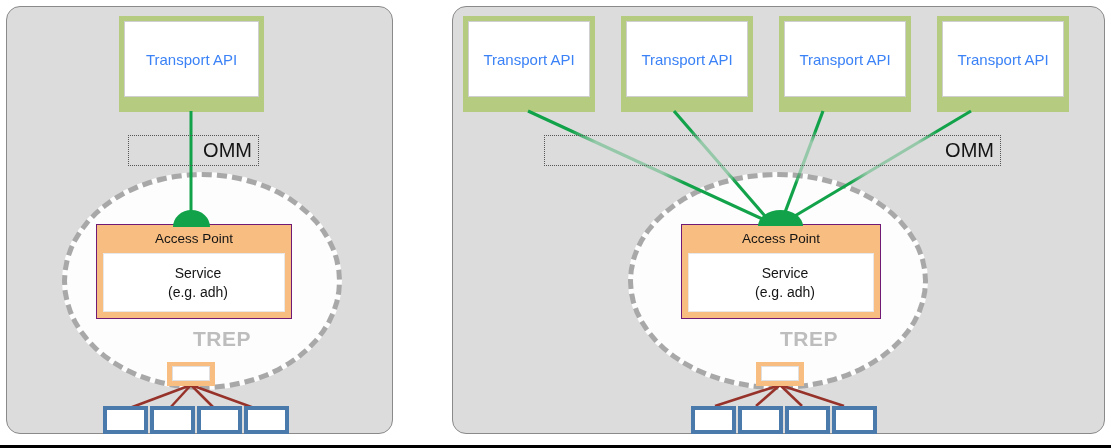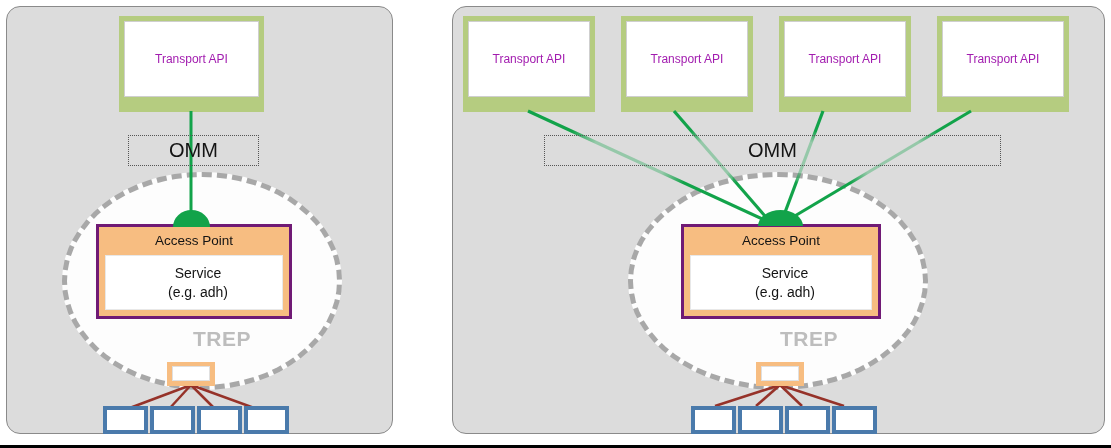--- a/index.html
+++ b/index.html
@@ -34,30 +34,30 @@
     background:#b5cc80;
     border:1px solid #b5cc80;
   }
   .transport-api .inner{
     position:absolute;
     left:4px; right:4px; top:4px;
     height:74px;
     background:#ffffff;
     border:1px solid #cfcfcf;
     display:flex;align-items:center;justify-content:center;
-    font-size:12px;color:#a21caf;
+    font-size:15px;color:#3b82f6;
     white-space:nowrap;
   }
 
   
   .omm-band{
     position:absolute;
     box-sizing:border-box;
     border:1px dotted #555555;
-    display:flex;align-items:center;justify-content:center;
+    display:flex;align-items:center;justify-content:flex-end;
     font-size:20px;color:#141414;
     background:transparent;
     z-index:6;
   }
   .omm-band span{ background:transparent; padding:0 6px; }
 
   
   .trep-ellipse{
     position:absolute;
     box-sizing:border-box;
@@ -73,21 +73,21 @@
     z-index:5;
     white-space:nowrap;
     margin-left:32px;
   }
 
   
   .access-point{
     position:absolute;
     box-sizing:border-box;
     background:#f7bd81;
-    border:3px solid #701a75;
+    border:1px solid #701a75;
     z-index:5;
   }
   .access-point .ap-title{
     height:27px;
     display:flex;align-items:center;justify-content:center;
     font-size:13.5px;color:#141414;
   }
   .access-point .service{
     position:absolute;
     left:6px;right:6px;top:28px;bottom:6px;

